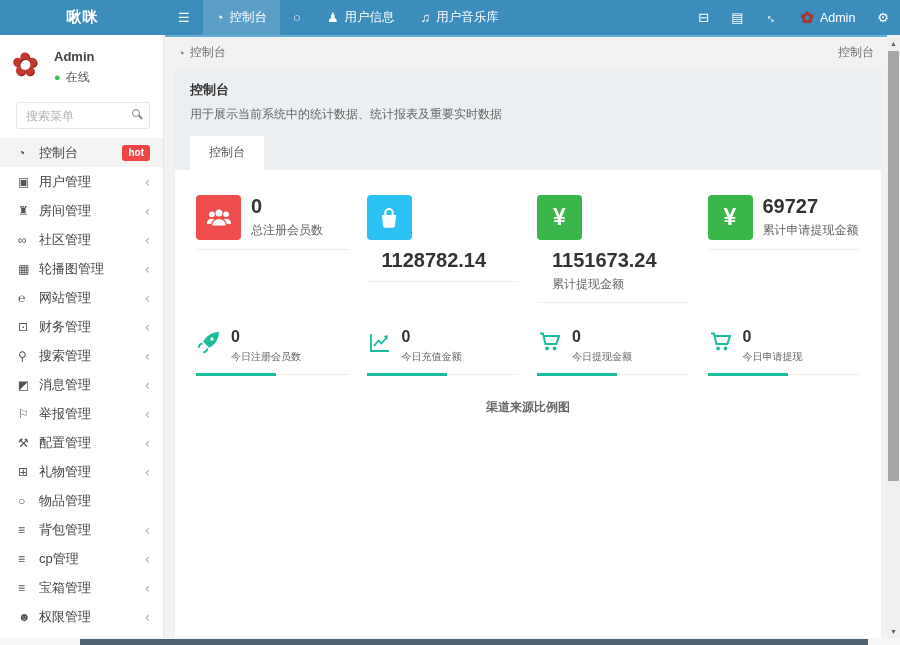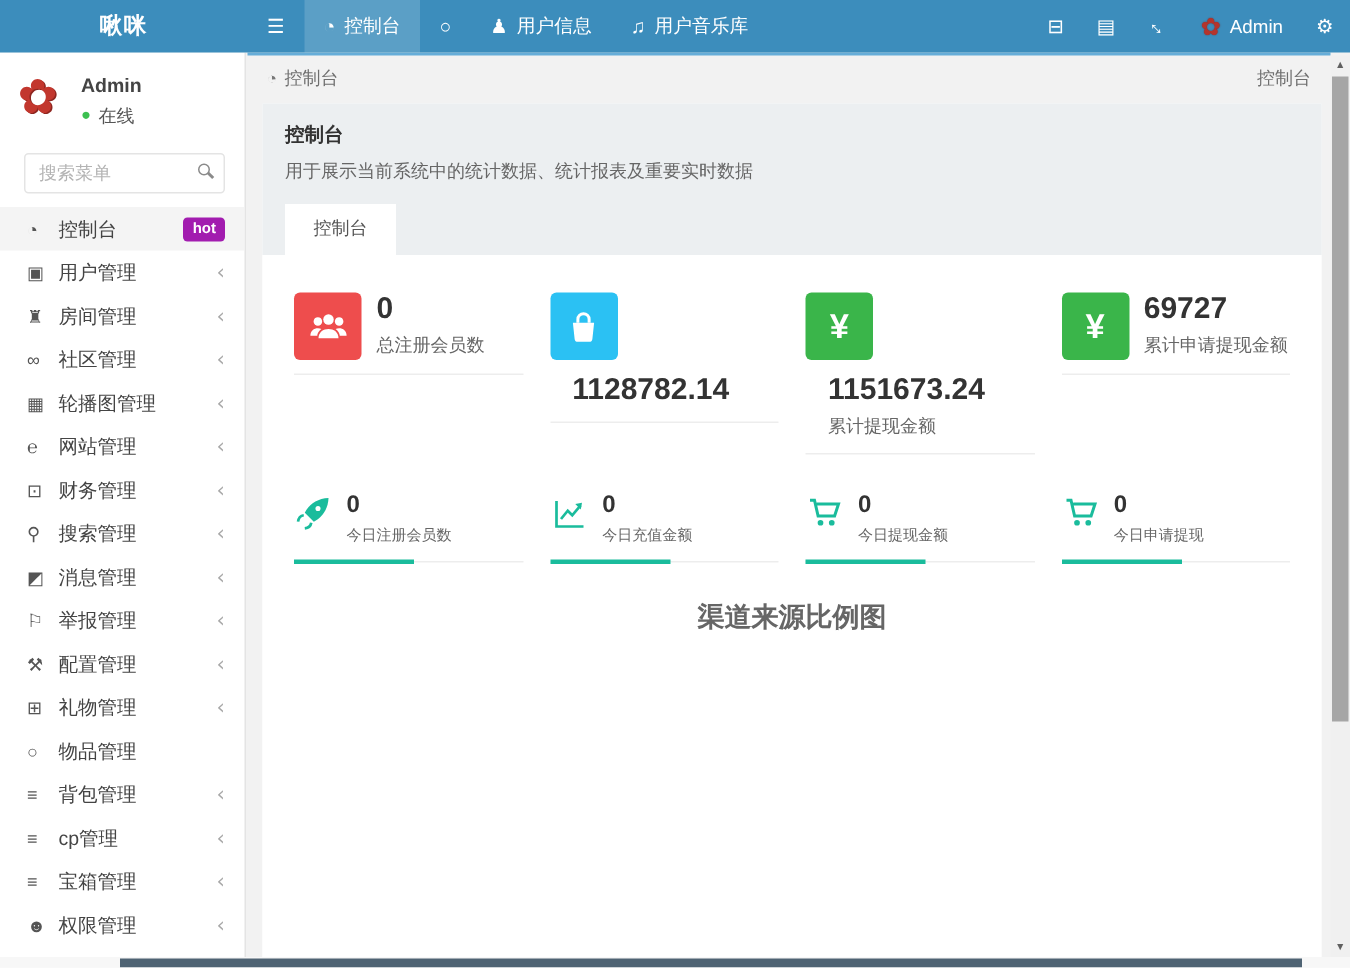--- a/index.html
+++ b/index.html
@@ -18,21 +18,21 @@
   .nav-avatar { font-size:16px; color:#b5342c; text-shadow:0 0 1px #7e1f1a; }
 
   
   .sidebar { position:absolute; top:35px; left:0; width:164px; bottom:7px; background:#fff; border-right:1px solid #e4e4e4; overflow:hidden; z-index:20; }
   .user-panel { display:flex; gap:11px; padding:11px 10px 8px 7px; }
   .avatar-lg { width:36px; height:36px; display:flex; align-items:center; justify-content:center; font-size:32px; color:#c2372e; text-shadow:1px 1px 0 #8e2620; }
   .user-name { font-size:13px; font-weight:bold; color:#444; margin-top:3px; }
   .user-status { font-size:12px; color:#555; margin-top:5px; display:flex; align-items:center; gap:5px; }
   .status-dot { font-size:11px; line-height:1; }
   .search-wrap { margin:8px 13px 9px 16px; position:relative; }
-  .search-wrap input { width:100%; height:27px; border:1px solid #e4e4e4; border-radius:3px; font-size:12px; padding:0 26px 0 9px; color:#333; outline:none; font-family:Liberation Serif, serif; }
+  .search-wrap input { width:100%; height:27px; border:1px solid #e4e4e4; border-radius:3px; font-size:12px; padding:0 26px 0 9px; color:#333; outline:none; font-family:Liberation Sans, sans-serif; }
   .search-wrap input::placeholder { color:#b3b3b3; }
   .mag { position:absolute; right:10px; top:7px; width:8px; height:8px; border:1.4px solid #8a8a8a; border-radius:50%; }
   .mag::after { content:""; position:absolute; width:5px; height:1.6px; background:#8a8a8a; transform:rotate(45deg); right:-4px; bottom:-2px; }
 
   .menu-item { display:flex; align-items:center; height:29px; padding:0 13px 0 18px; font-size:13px; color:#444; cursor:pointer; }
   .menu-item.active { background:#f4f4f4; }
   .mi-icon { width:21px; font-size:12px; color:#555; flex:0 0 21px; }
   .mi-label { flex:0 1 auto; }
   .badge { margin-left:auto; font-size:10px; line-height:1; color:#fff; padding:3px 6px 3px; border-radius:3px; font-weight:bold; }
   .chevron { margin-left:auto; color:#a8a8a8; font-size:14px; line-height:1; font-family:"DejaVu Sans",sans-serif; }
@@ -61,21 +61,21 @@
   .stat-num { font-size:20px; font-weight:bold; color:#333; line-height:1.15; }
   .stat-label { font-size:12px; color:#666; margin-top:4px; }
 
   .stats-row2 { display:flex; align-items:flex-start; margin-top:26px; }
   .t-stat { flex:1 1 0; margin:0 9px; padding-bottom:10px; border-bottom:1px solid #ededed; position:relative; display:flex; align-items:flex-start; gap:9px; }
   .t-stat::after { content:""; position:absolute; left:0; bottom:-2px; width:80px; height:3px; background:#1abc9c; }
   .t-icon { width:26px; height:26px; display:flex; align-items:center; justify-content:center; flex:0 0 26px; }
   .t-num { font-size:16px; font-weight:bold; color:#333; line-height:1; }
   .t-label { font-size:10px; color:#666; margin-top:5px; }
 
-  .chart-title { text-align:center; font-size:18px; font-weight:bold; color:#666; margin-top:24px; }
+  .chart-title { text-align:center; font-size:12px; font-weight:bold; color:#666; margin-top:24px; }
 
   
   .v-scroll { position:absolute; top:37px; right:0; width:13px; bottom:7px; background:#f0f0f0; z-index:25; }
   .v-arrow { position:absolute; left:0; width:13px; height:13px; font-size:7px; color:#606060; display:flex; align-items:center; justify-content:center; }
   .v-arrow.up { top:0; } .v-arrow.down { bottom:0; }
   .v-thumb { position:absolute; top:14px; left:1px; width:11px; height:430px; background:#a6a6a6; }
   .h-scroll { position:absolute; left:0; bottom:0; width:900px; height:7px; background:#f7f7f7; z-index:26; }
   .h-thumb { position:absolute; left:80px; top:1px; height:6px; width:788px; background:#4f6373; }
 </style>
 </head>
@@ -134,21 +134,21 @@
   </div>
   <div class="search-wrap">
     <input type="text" placeholder="搜索菜单" style="">
     <span class="mag"></span>
   </div>
   <div class="menu">
 
       <div class="menu-item active">
         <span class="mi-icon">◔</span>
         <span class="mi-label">控制台</span>
-        <span class="badge" style="background: #a21caf;">hot</span>
+        <span class="badge" style="background: #ef4444;">hot</span>
 
       </div>
 
       <div class="menu-item">
         <span class="mi-icon">▣</span>
         <span class="mi-label">用户管理</span>
 
         <span class="chevron">‹</span>
       </div>
 

